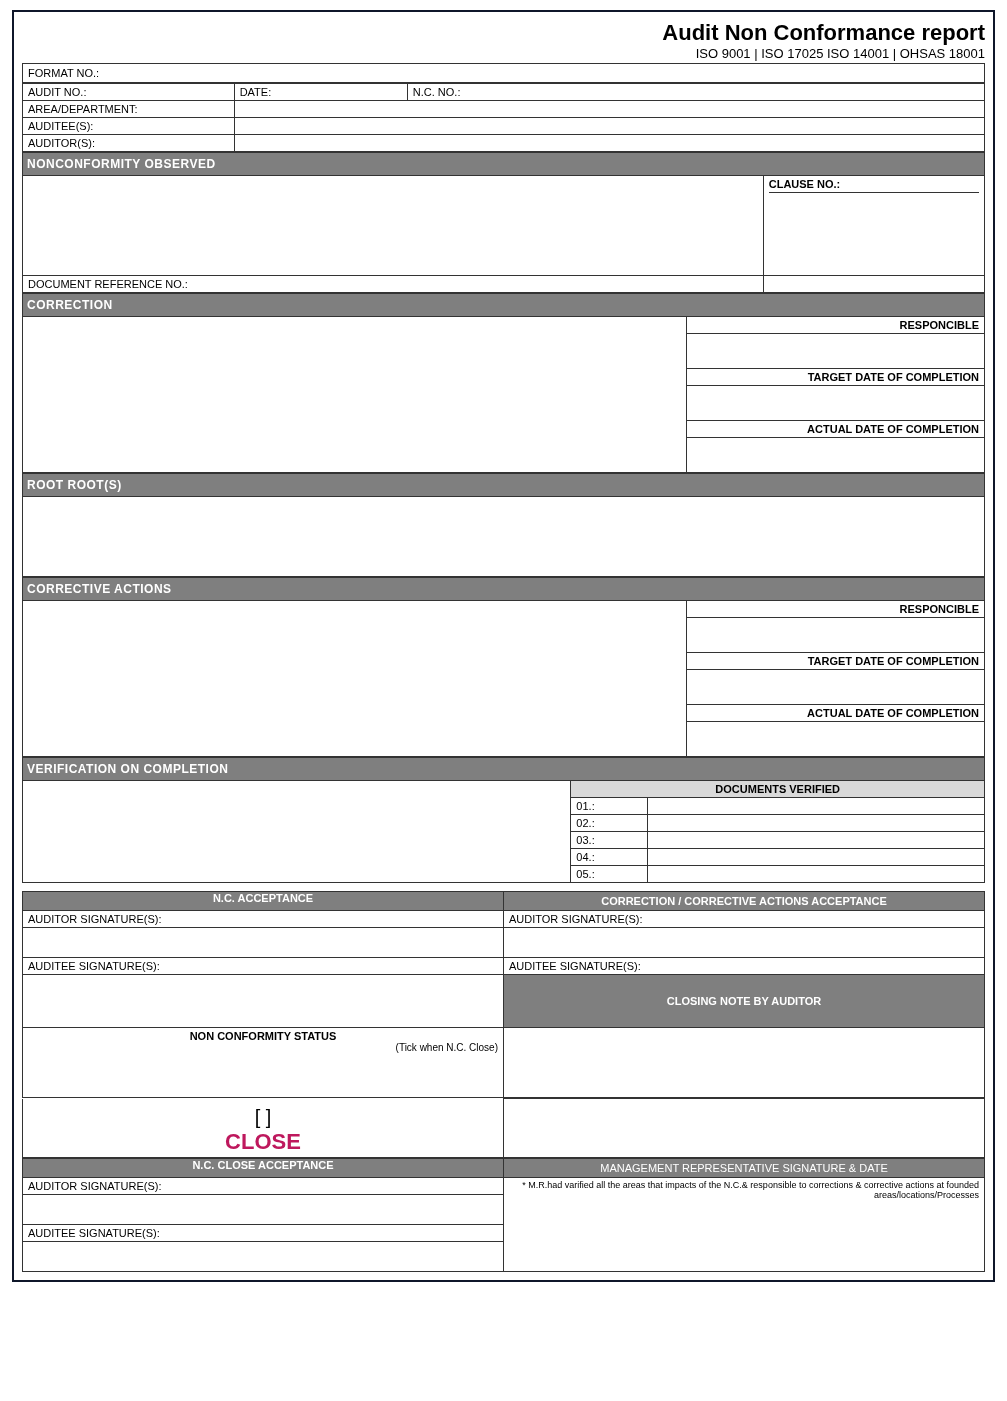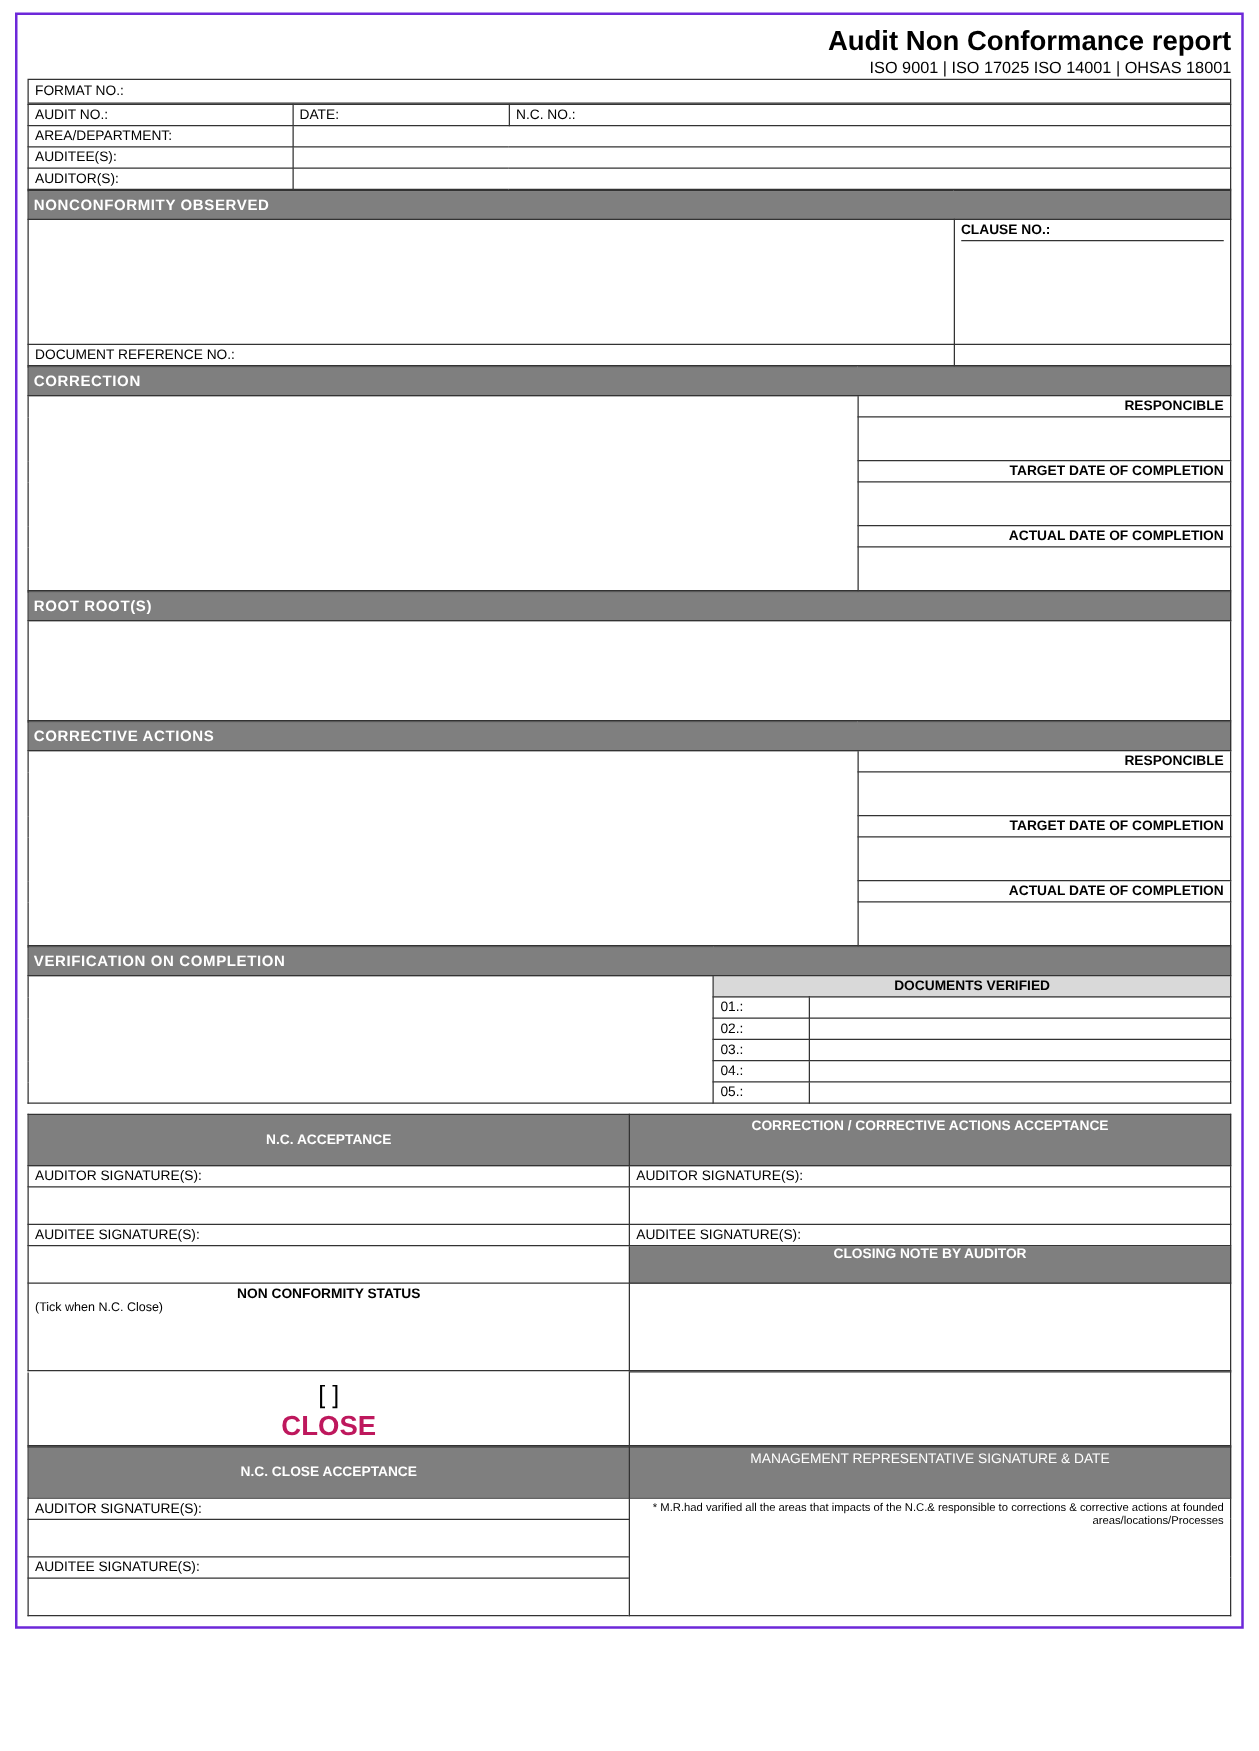--- a/index.html
+++ b/index.html
@@ -4,21 +4,21 @@
   <style>
     * { box-sizing: border-box; margin: 0; padding: 0; }
     body {
       font-family: Arial, sans-serif;
       font-size: 11px;
       background: #fff;
       padding: 10px;
       width: 1007px;
     }
     .page {
-      border: 2px solid #6d28d9;
+      border: 2px solid #0f172a;
       padding: 8px;
       width: 983px;
       margin: 0 auto;
     }
     .header-title {
       text-align: right;
       margin-bottom: 2px;
     }
     .header-title h1 {
       font-size: 22px;
@@ -69,37 +69,37 @@
       font-weight: bold;
       text-align: center;
       font-size: 11px;
     }
     .closing-note-header {
       background: #7f7f7f;
       color: #fff;
       font-weight: bold;
       text-align: center;
       font-size: 11px;
-      padding: 0;
+      padding: 20px;
     }
     .mgmt-header {
       background: #7f7f7f;
       color: #fff;
       font-weight: normal;
       text-align: center;
       font-size: 11px;
       padding: 3px;
     }
     .nc-acceptance-header {
       background: #7f7f7f;
       color: #fff;
       font-weight: bold;
       text-align: center;
       font-size: 11px;
-      padding: 14px;
+      padding: 0;
     }
     .correction-acceptance-header {
       background: #7f7f7f;
       color: #fff;
       font-weight: bold;
       text-align: center;
       font-size: 11px;
       padding: 3px;
     }
     .spacer { height: 8px; }
@@ -284,21 +284,21 @@
         <span>AUDITEE SIGNATURE(S):</span>
       </td>
     </tr>
     <tr>
       <td style="height:30px;"></td>
       <td class="closing-note-header">CLOSING NOTE BY AUDITOR</td>
     </tr>
     <tr>
       <td rowspan="2" style="vertical-align:top;">
         <div style="font-weight:bold; text-align:center; font-size:11px;">NON CONFORMITY STATUS</div>
-        <div style="text-align:left; font-size:10px;">(Tick when N.C. Close)</div>
+        <div style="text-align:right; font-size:10px;">(Tick when N.C. Close)</div>
       </td>
       <td rowspan="2" style="height:70px;"></td>
     </tr>
   </tbody>
     </table>
 
   <table style="border-top:0;">
     <tbody>
         <tr>
       <td style="width:50%; border-top:0;">

